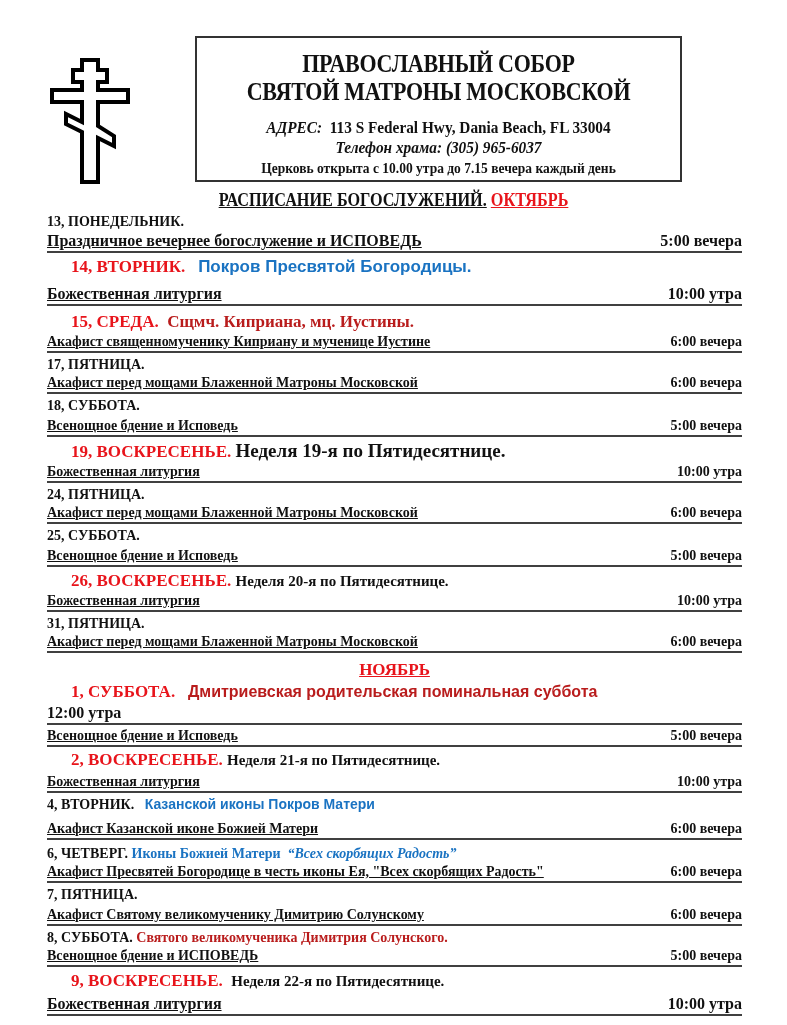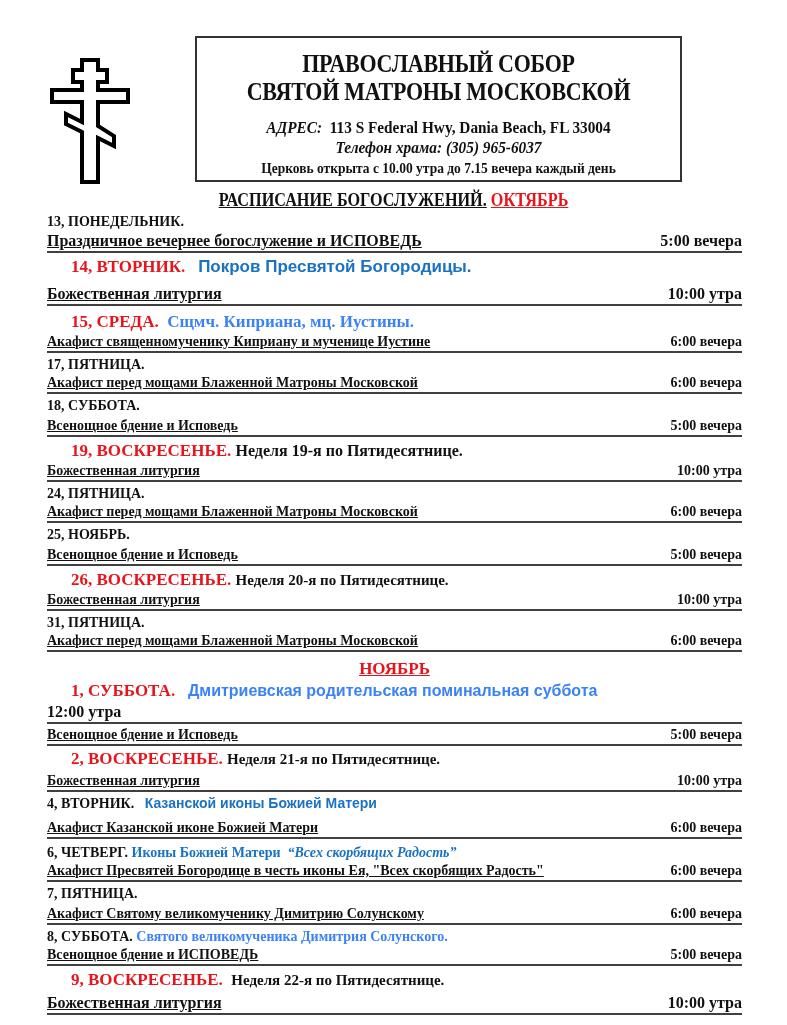--- a/index.html
+++ b/index.html
@@ -11,21 +11,21 @@
   .hb-title1 { font-weight:bold; font-size:25px; margin-top:12px; line-height:28px; letter-spacing:-0.3px; transform:scaleX(0.88); }
   .hb-title2 { font-weight:bold; font-size:25px; line-height:28px; letter-spacing:-0.3px; transform:scaleX(0.88); }
   .hb-addr { font-weight:bold; font-size:17px; margin-top:12px; line-height:20px; transform:scaleX(0.9); }
   .hb-addr i { font-style:italic; }
   .hb-phone { font-weight:bold; font-style:italic; font-size:17px; line-height:20px; transform:scaleX(0.9); }
   .hb-open { font-weight:bold; font-size:15px; line-height:20px; transform:scaleX(0.9); }
   .sched-title { position:absolute; left:0; width:787px; top:190px; text-align:center;
                  font-weight:bold; font-size:18px; transform:scaleX(0.9); }
   .sched-title span { text-decoration:underline; }
   .red { color:#e8141b; }
-  .dkred { color:#3b82f6; }
+  .dkred { color:#b91c1c; }
   .blue { color:#1a73c2; }
   .purple { color:#7b3fb0; }
   .rows { position:absolute; left:47px; top:212px; width:695px; }
   .day { font-weight:bold; font-size:14px; line-height:19px; white-space:nowrap; }
   .day.big { font-size:17px; line-height:22px;margin-left:24px; }
   .day .sans { font-family:"Liberation Sans", sans-serif; }
   .svc { display:flex; justify-content:space-between; font-weight:bold; font-size:14px;
          line-height:18px; border-bottom:2px solid #404040; margin-bottom:2px; white-space:nowrap; }
   .svc.big { font-size:16px; line-height:20px; }
   .svc .name { text-decoration:underline; }
@@ -80,33 +80,33 @@
       <span class="name">Акафист перед мощами Блаженной Матроны Московской</span>
       <span>6:00  вечера</span>
     </div>
 
   <div class="day"><span>18, СУББОТА.</span></div>
   <div class="svc" style="margin-top:2px">
       <span class="name">Всенощное бдение и Исповедь</span>
       <span>5:00  вечера</span>
     </div>
 
-  <div class="day big" style="margin-top:3px"><span class="red">19, ВОСКРЕСЕНЬЕ.</span> <span style="font-size:16px">Неделя 19-я по Пятидесятнице.</span></div>
+  <div class="day big" style="margin-top:3px"><span class="red">19, ВОСКРЕСЕНЬЕ.</span> <span style="font-size:19px">Неделя 19-я по Пятидесятнице.</span></div>
   <div class="svc">
       <span class="name">Божественная литургия</span>
       <span>10:00  утра</span>
     </div>
 
   <div class="day"><span>24, ПЯТНИЦА.</span></div>
   <div class="svc">
       <span class="name">Акафист перед мощами Блаженной Матроны Московской</span>
       <span>6:00  вечера</span>
     </div>
 
-  <div class="day"><span>25, НОЯБРЬ.</span></div>
+  <div class="day"><span>25, СУББОТА.</span></div>
   <div class="svc" style="margin-top:2px">
       <span class="name">Всенощное бдение и Исповедь</span>
       <span>5:00  вечера</span>
     </div>
 
   <div class="day big" style="margin-top:3px"><span class="red">26, ВОСКРЕСЕНЬЕ.</span> <span style="font-size:15px">Неделя 20-я по Пятидесятнице.</span></div>
   <div class="svc">
       <span class="name">Божественная литургия</span>
       <span>10:00  утра</span>
     </div>
@@ -127,21 +127,21 @@
       <span class="name">Всенощное бдение и Исповедь</span>
       <span>5:00  вечера</span>
     </div>
 
   <div class="day big"><span class="red">2, ВОСКРЕСЕНЬЕ.</span> <span style="font-size:15px">Неделя 21-я по Пятидесятнице.</span></div>
   <div class="svc" style="margin-top:2px">
       <span class="name">Божественная литургия</span>
       <span>10:00  утра</span>
     </div>
 
-  <div class="day"><span>4, ВТОРНИК.</span>&nbsp;&nbsp;&nbsp;<span class="blue sans">Казанской иконы Божией Матери</span></div>
+  <div class="day"><span>4, ВТОРНИК.</span>&nbsp;&nbsp;&nbsp;<span class="blue sans">Казанской иконы Покров Матери</span></div>
   <div class="svc" style="margin-top:6px">
       <span class="name">Акафист Казанской иконе Божией Матери</span>
       <span>6:00 вечера</span>
     </div>
 
   <div class="day" style="margin-top:4px"><span>6, ЧЕТВЕРГ.</span> <span class="blue">Иконы Божией Матери</span>&nbsp;&nbsp;<i class="blue">“Всех скорбящих Радость”</i></div>
   <div class="svc">
       <span class="name">Акафист Пресвятей Богородице в честь иконы Ея, "Всех скорбящих Радость"</span>
       <span>6:00 вечера</span>
     </div>

